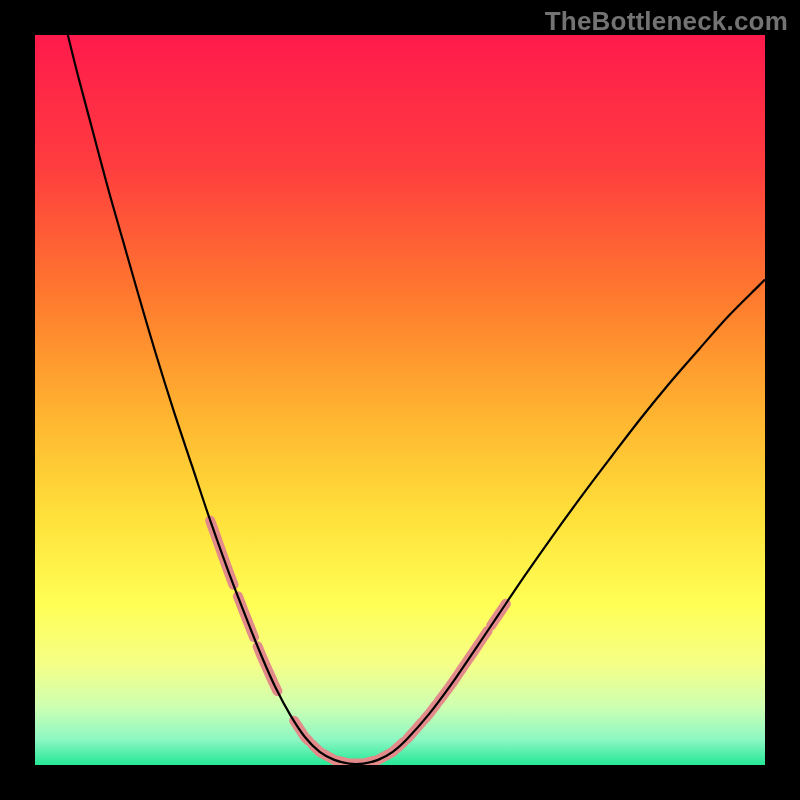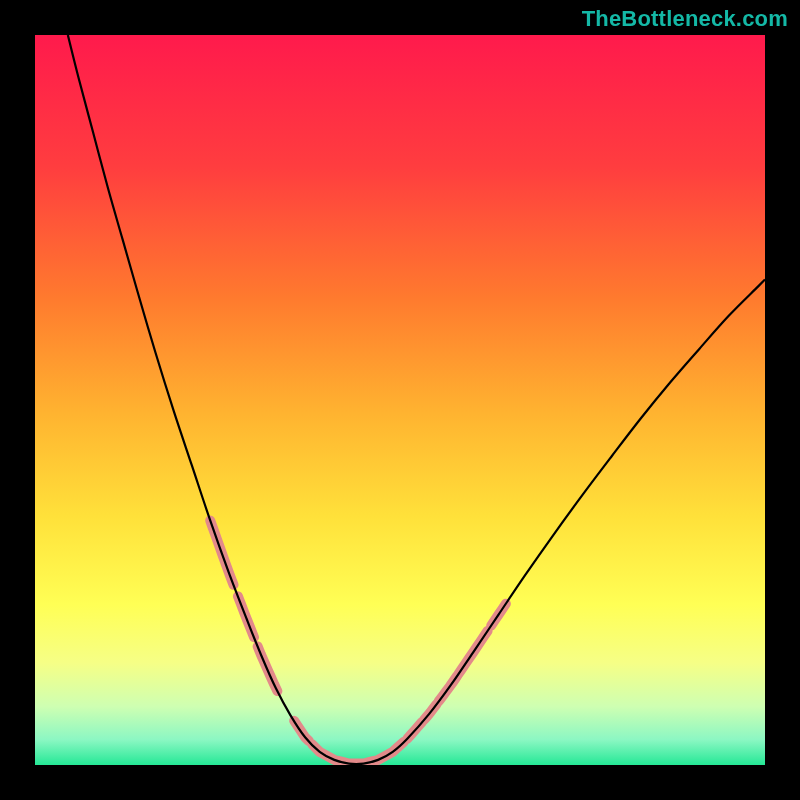--- a/index.html
+++ b/index.html
@@ -13,22 +13,22 @@
   .frame {
     position: relative;
     width: 800px;
     height: 800px;
     background: #000;
   }
   .watermark {
     position: absolute;
     top: 6px;
     right: 12px;
-    color: #14b8a6;
-    font-size: 22px;
+    color: #737373;
+    font-size: 26px;
     font-weight: 600;
     letter-spacing: 0.2px;
     z-index: 5;
   }
   #plot {
     position: absolute;
     left: 35px;
     top: 35px;
     width: 730px;
     height: 730px;

